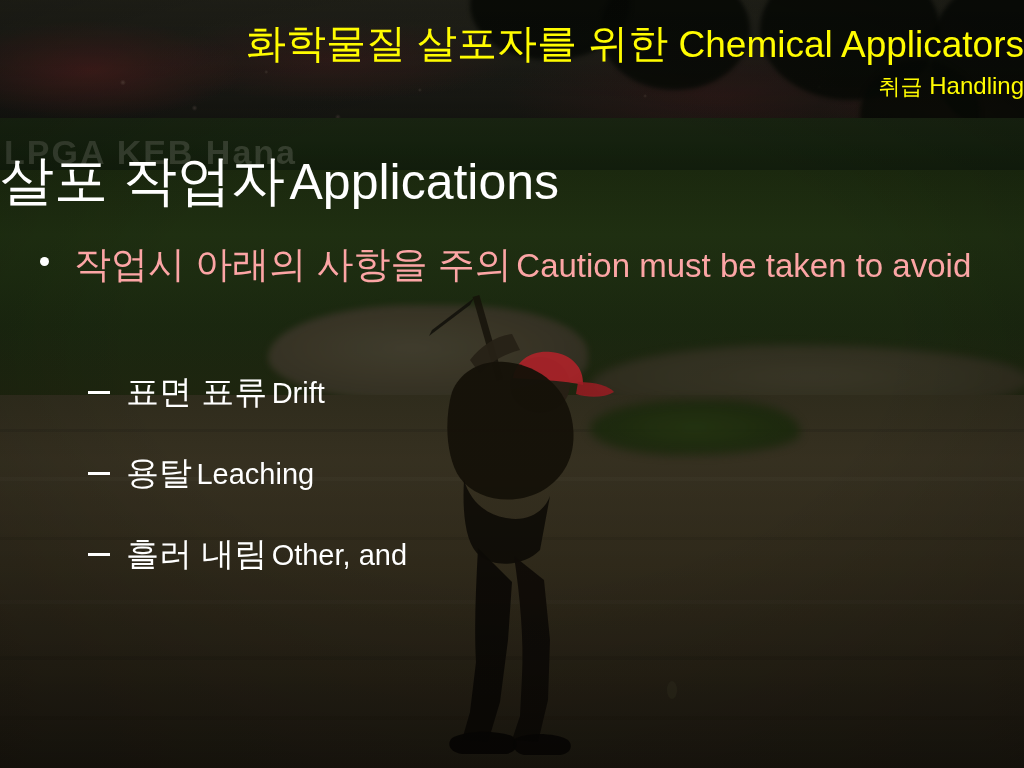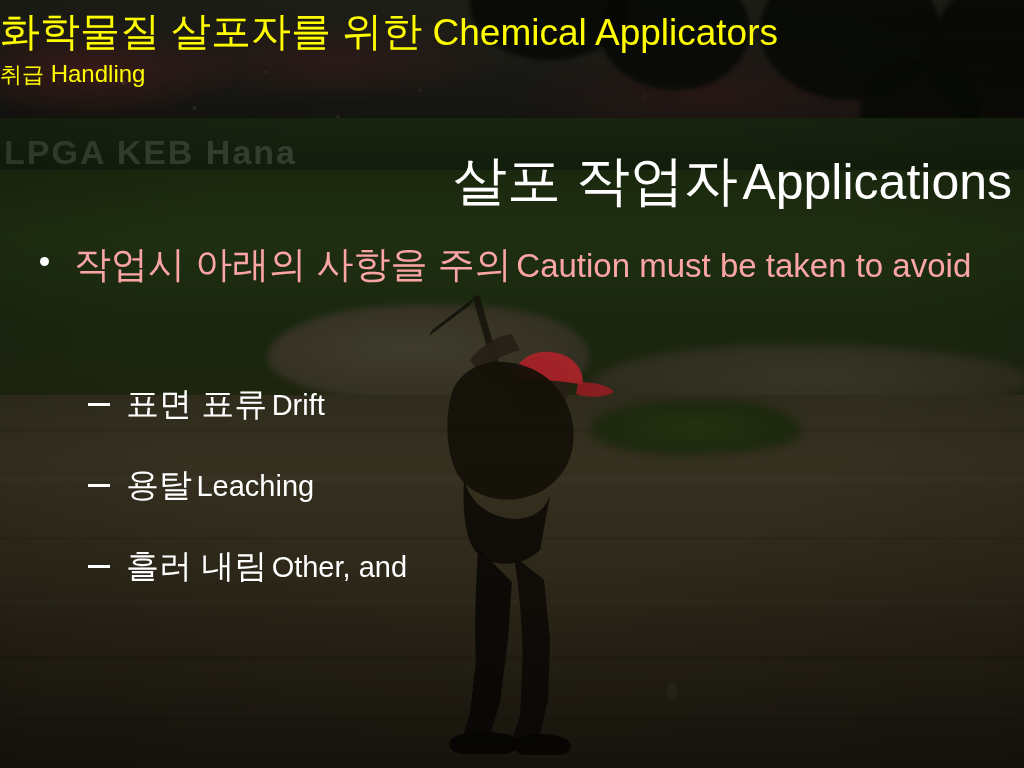--- a/index.html
+++ b/index.html
@@ -123,22 +123,22 @@
     position: absolute; inset: 0;
     background:
       radial-gradient(ellipse 120% 100% at 50% 45%, rgba(0,0,0,0) 30%, rgba(0,0,0,.45) 100%),
       linear-gradient(180deg, rgba(0,0,0,.32) 0%, rgba(0,0,0,.10) 22%, rgba(0,0,0,.08) 60%, rgba(0,0,0,.38) 100%);
   }
 
   
   .content { position: absolute; inset: 0; }
 
   .title-block {
-    position: absolute; left: 0; top: 8px; width: 1024px;
-    text-align: left;
+    position: absolute; left: 0; top: 20px; width: 1024px;
+    text-align: right;
   }
   .title-line {
     color: #fffc00;
     font-size: 37px;
     line-height: 46px;
     white-space: nowrap;
   }
   .title-ko { font-size: 40px; }
   .title-en { font-size: 37px; }
 
@@ -146,21 +146,21 @@
     color: #fffc00;
     font-size: 24px;
     line-height: 32px;
     margin-top: 2px;
   }
   .subtitle-ko { font-size: 22px; }
   .subtitle-en { font-size: 24px; }
 
   .heading {
     position: absolute; left: 0; top: 148px; width: 1012px;
-    text-align: right;
+    text-align: left;
     color: #ffffff;
     line-height: 64px;
     white-space: nowrap;
   }
   .heading-ko { font-size: 54px; }
   .heading-en { font-size: 50px; }
 
   .bullet-list {
     position: absolute; left: 28px; top: 243px; width: 975px;
   }
@@ -171,21 +171,21 @@
     line-height: 44px;
   }
   .bullet-dot {
     position: absolute; left: 12px; top: 14px;
     width: 9px; height: 9px; border-radius: 50%;
     background: #ffffff;
   }
   .bullet-ko { font-size: 37px; }
   .bullet-en { font-size: 33px; }
 
-  .sub-list { position: absolute; left: 88px; top: 384px; width: 900px; }
+  .sub-list { position: absolute; left: 88px; top: 372px; width: 900px; }
   .sub-item {
     position: relative;
     color: #ffffff;
     padding-left: 38px;
     height: 81px;
     line-height: 40px;
     white-space: nowrap;
   }
   .sub-dash {
     position: absolute; left: 0; top: 19px;

